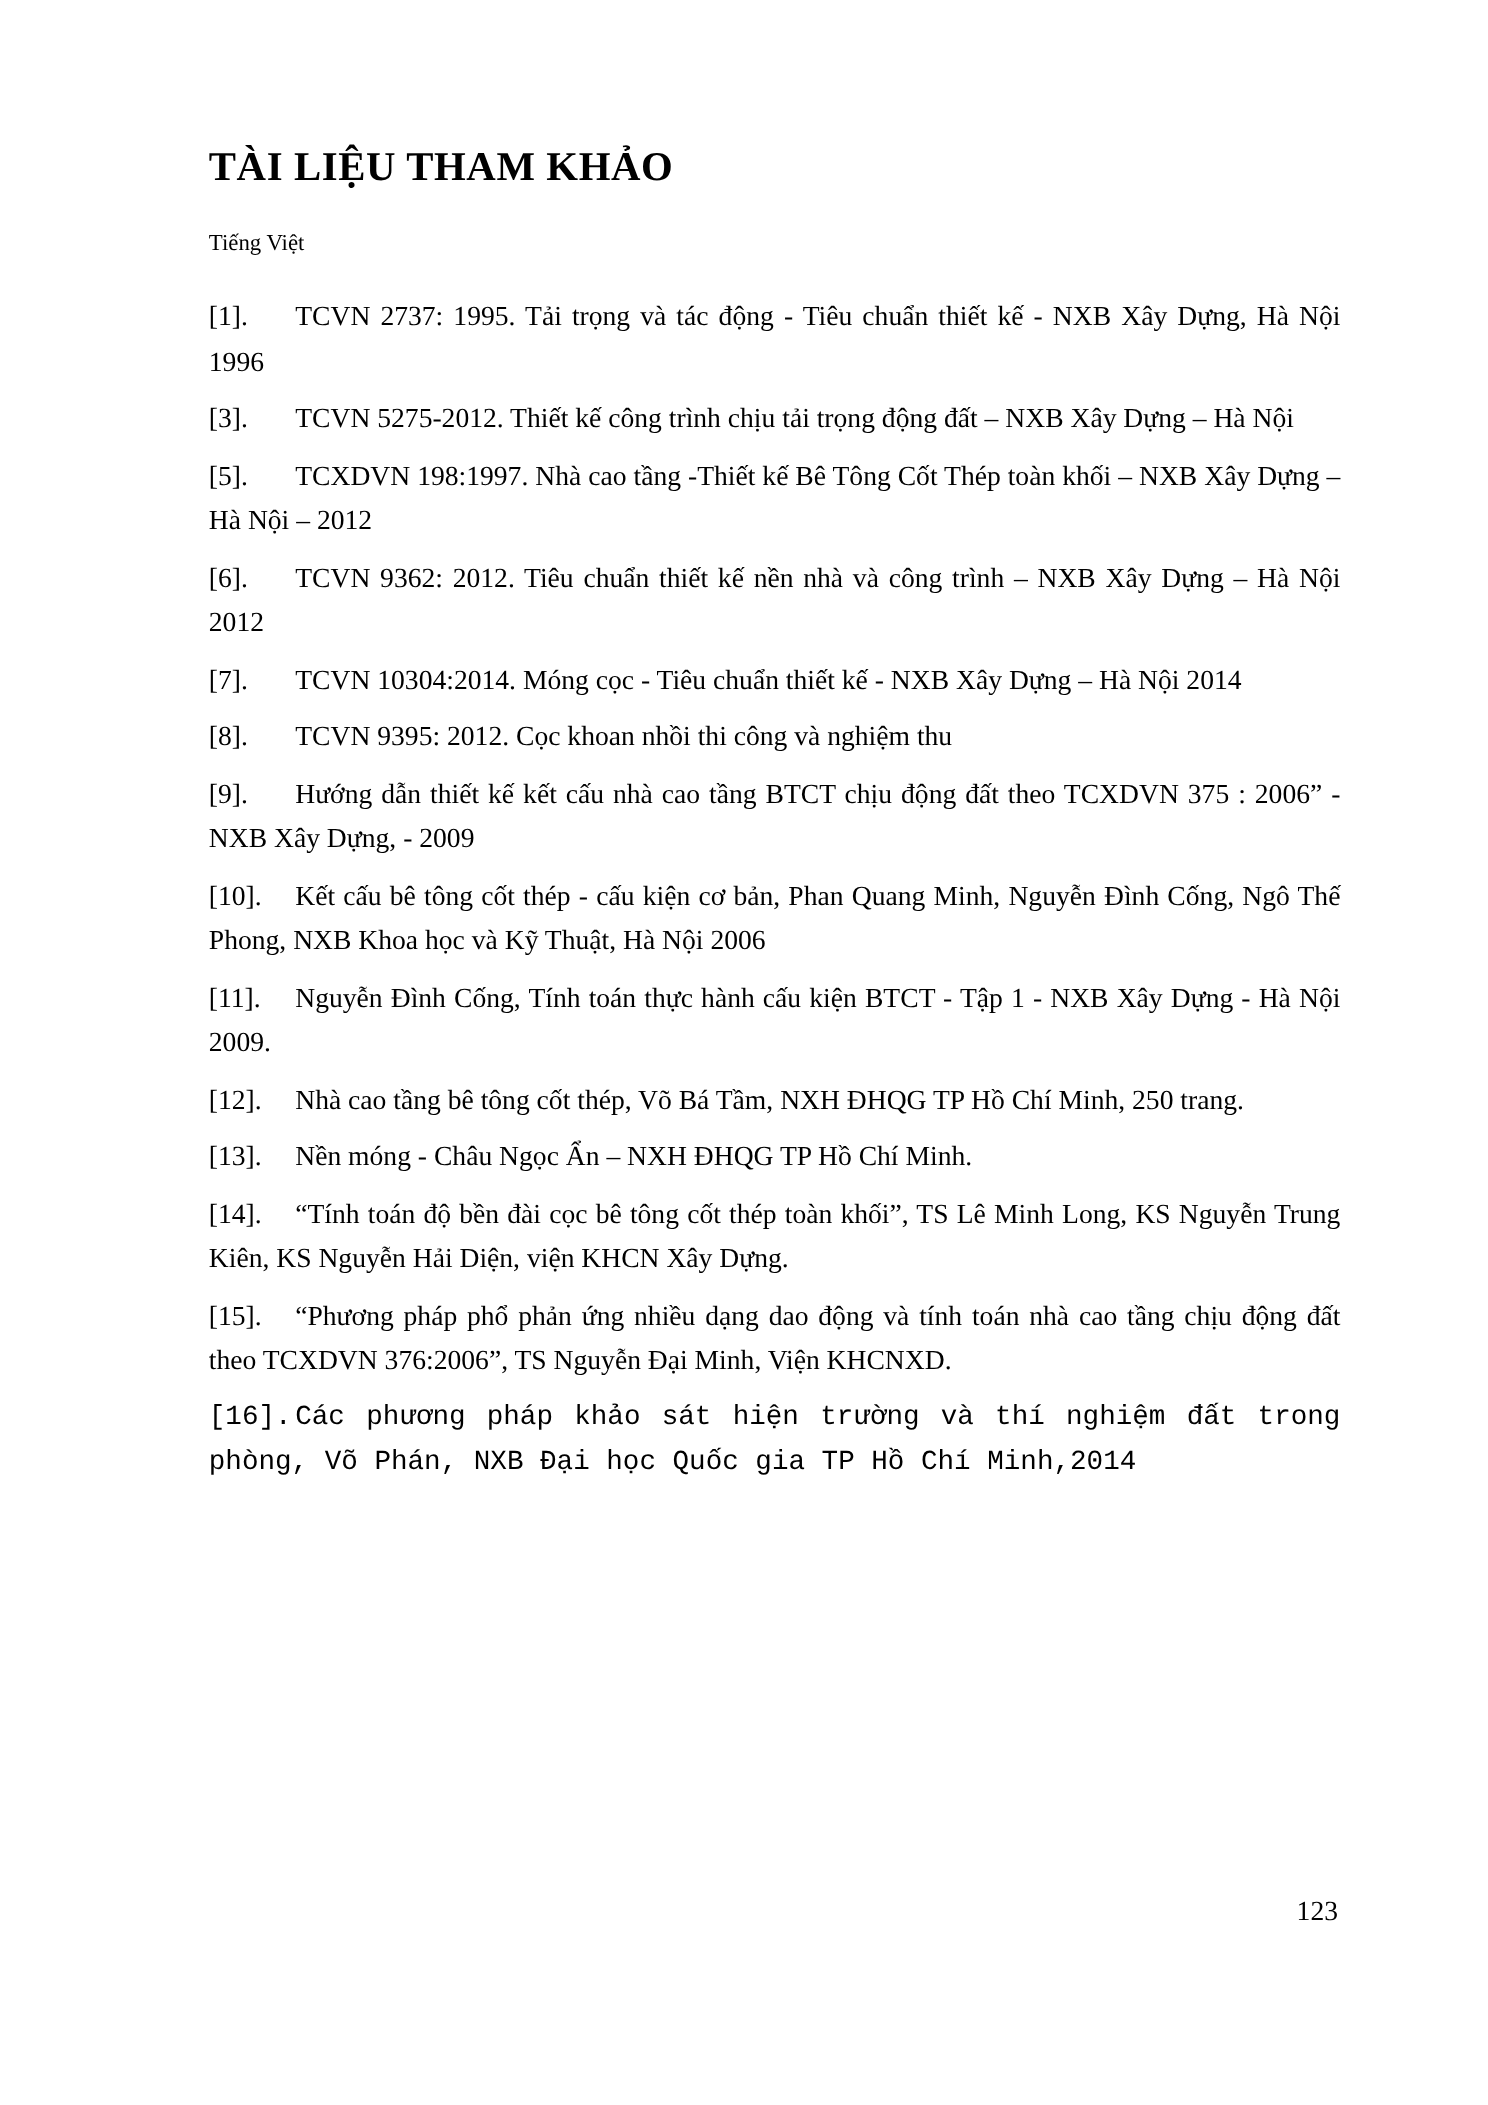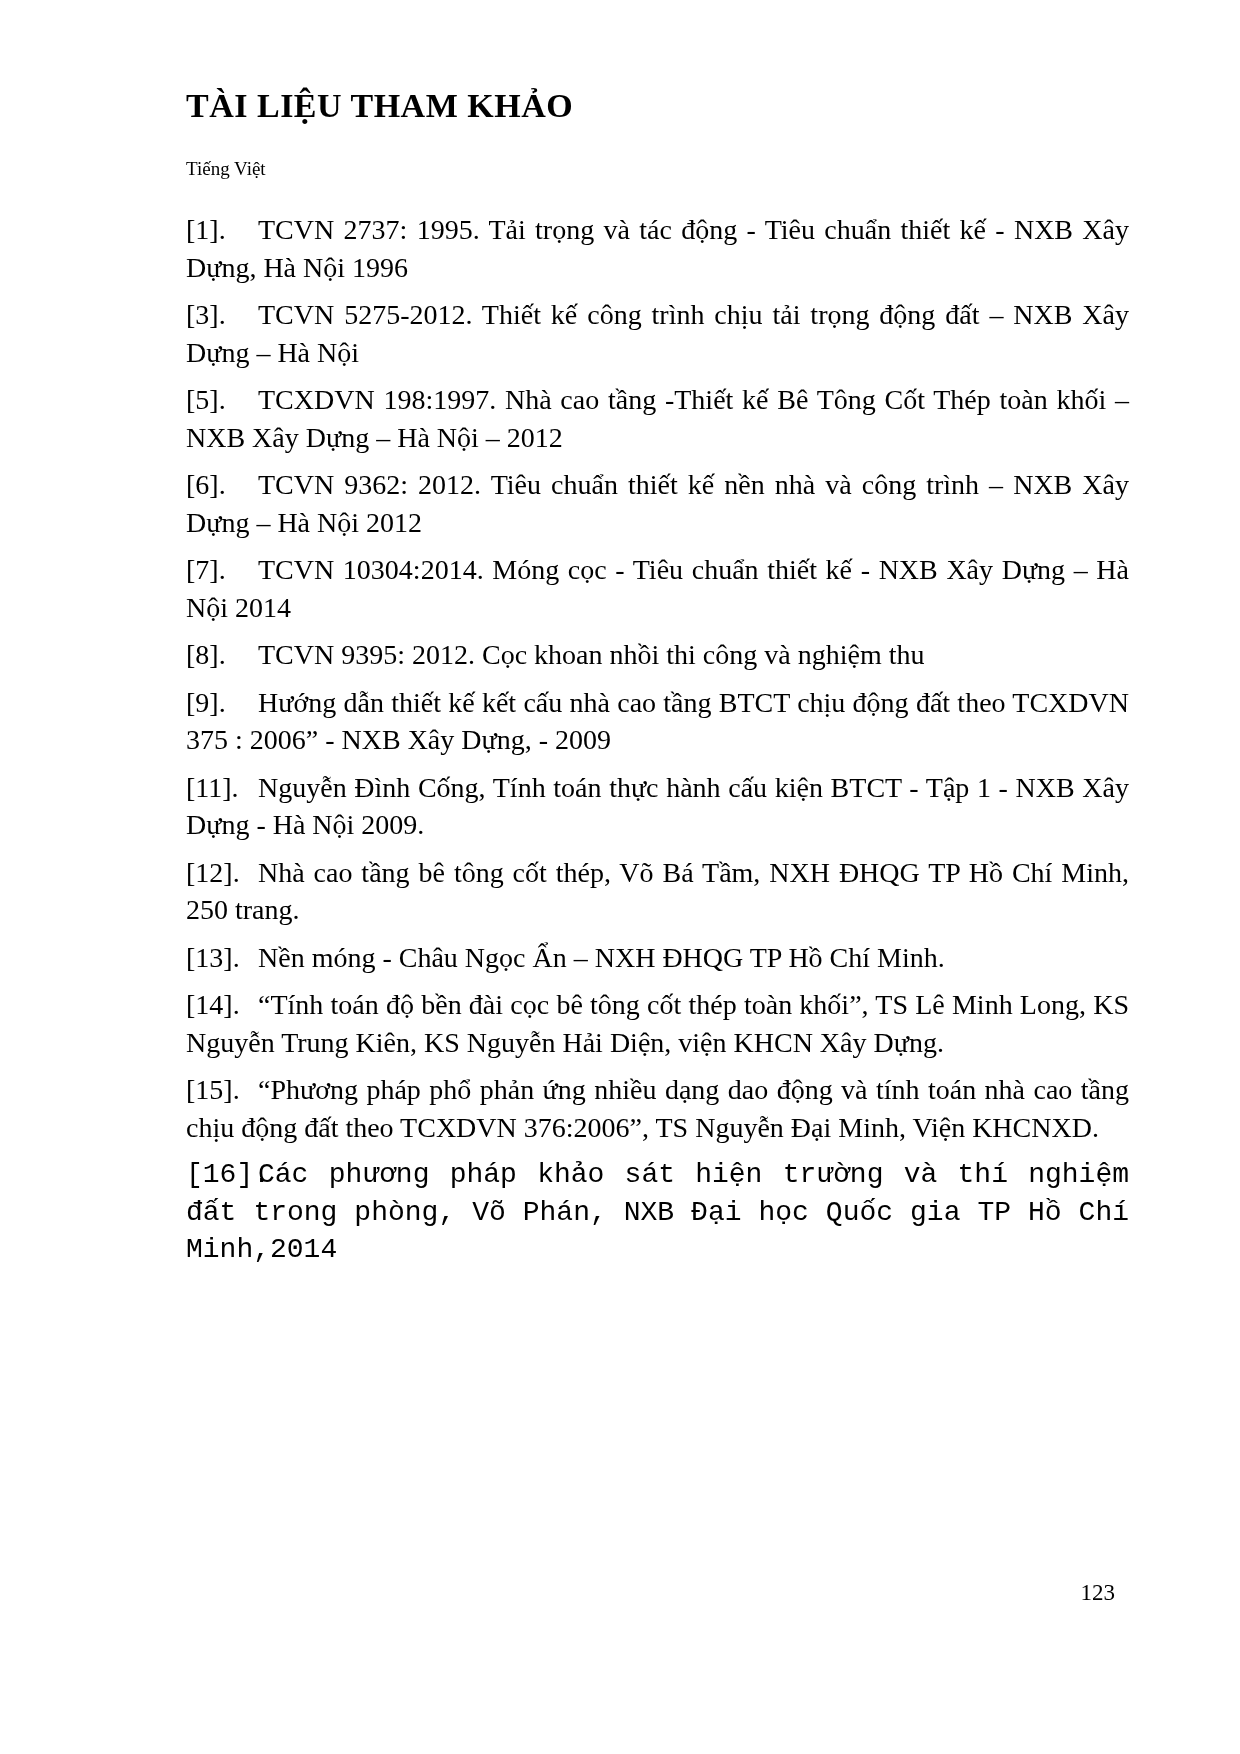--- a/index.html
+++ b/index.html
@@ -11,43 +11,43 @@
     position: relative;
     width: 1240px;
     height: 1754px;
     background: #ffffff;
     color: #000000;
     font-family: "Liberation Serif", "DejaVu Serif", serif;
     overflow: hidden;
   }
   .content {
     position: absolute;
-    left: 186px;
+    left: 174px;
     top: 0;
     width: 943px;
-    padding-top: 84px;
+    padding-top: 118px;
   }
   .doc-title {
     font-size: 34px;
     font-weight: bold;
     line-height: 44px;
     margin: 0;
     letter-spacing: 0.5px;
   }
   .section-heading {
     font-size: 19px;
     font-weight: normal;
     line-height: 30px;
     margin: 26px 0 0 0;
   }
   .references {
     margin-top: 27px;
   }
   .ref {
-    font-size: 28px;
+    font-size: 23px;
     line-height: 37.5px;
     text-align: justify;
     margin: 0 0 10px 0;
   }
   .ref:last-child {
     margin-bottom: 0;
     font-family: Liberation Mono, monospace;
   }
   .ref-label {
     display: inline-block;
@@ -73,20 +73,21 @@
     <p class="section-heading">Tiếng Việt</p>
 
     <div class="references">
       <p class="ref"><span class="ref-label">[1].</span><span class="ref-text">TCVN 2737: 1995. Tải trọng và tác động - Tiêu chuẩn thiết kế - NXB Xây Dựng, Hà Nội 1996</span></p>
       <p class="ref"><span class="ref-label">[3].</span><span class="ref-text">TCVN 5275-2012. Thiết kế công trình chịu tải trọng động đất – NXB Xây Dựng – Hà Nội</span></p>
       <p class="ref"><span class="ref-label">[5].</span><span class="ref-text">TCXDVN 198:1997. Nhà cao tầng -Thiết kế Bê Tông Cốt Thép toàn khối – NXB Xây Dựng – Hà Nội – 2012</span></p>
       <p class="ref"><span class="ref-label">[6].</span><span class="ref-text">TCVN 9362: 2012. Tiêu chuẩn thiết kế nền nhà và công trình – NXB Xây Dựng – Hà Nội 2012</span></p>
       <p class="ref"><span class="ref-label">[7].</span><span class="ref-text">TCVN 10304:2014. Móng cọc - Tiêu chuẩn thiết kế - NXB Xây Dựng – Hà Nội 2014</span></p>
       <p class="ref"><span class="ref-label">[8].</span><span class="ref-text">TCVN 9395: 2012. Cọc khoan nhồi thi công và nghiệm thu</span></p>
       <p class="ref"><span class="ref-label">[9].</span><span class="ref-text">Hướng dẫn thiết kế kết cấu nhà cao tầng BTCT chịu động đất theo TCXDVN 375 : 2006” - NXB Xây Dựng, - 2009</span></p>
+      <p class="ref"><span class="ref-label">[10].</span><span class="ref-text">Kết cấu bê tông cốt thép -  cấu kiện cơ bản, Phan Quang Minh, Nguyễn Đình Cống, Ngô Thế Phong, NXB Khoa học và Kỹ Thuật, Hà Nội 2006</span></p>
       <p class="ref"><span class="ref-label">[11].</span><span class="ref-text">Nguyễn Đình Cống, Tính toán thực hành cấu kiện BTCT - Tập 1 - NXB Xây Dựng - Hà Nội 2009.</span></p>
       <p class="ref"><span class="ref-label">[12].</span><span class="ref-text">Nhà cao tầng bê tông cốt thép, Võ Bá Tầm, NXH ĐHQG TP Hồ Chí Minh, 250 trang.</span></p>
       <p class="ref"><span class="ref-label">[13].</span><span class="ref-text">Nền móng - Châu Ngọc Ẩn – NXH  ĐHQG TP Hồ Chí Minh.</span></p>
       <p class="ref"><span class="ref-label">[14].</span><span class="ref-text">“Tính toán độ bền đài cọc bê tông cốt thép toàn khối”, TS Lê Minh Long, KS Nguyễn Trung Kiên, KS Nguyễn Hải Diện, viện KHCN Xây Dựng.</span></p>
       <p class="ref"><span class="ref-label">[15].</span><span class="ref-text">“Phương pháp phổ phản ứng nhiều dạng dao động và tính toán nhà cao tầng chịu động đất theo TCXDVN 376:2006”, TS Nguyễn Đại Minh, Viện KHCNXD.</span></p>
       <p class="ref"><span class="ref-label">[16].</span><span class="ref-text">Các phương pháp khảo sát hiện trường và thí nghiệm đất trong phòng, Võ Phán, NXB Đại học Quốc gia TP Hồ Chí Minh,2014</span></p>
     </div>
 
   </div>
 

